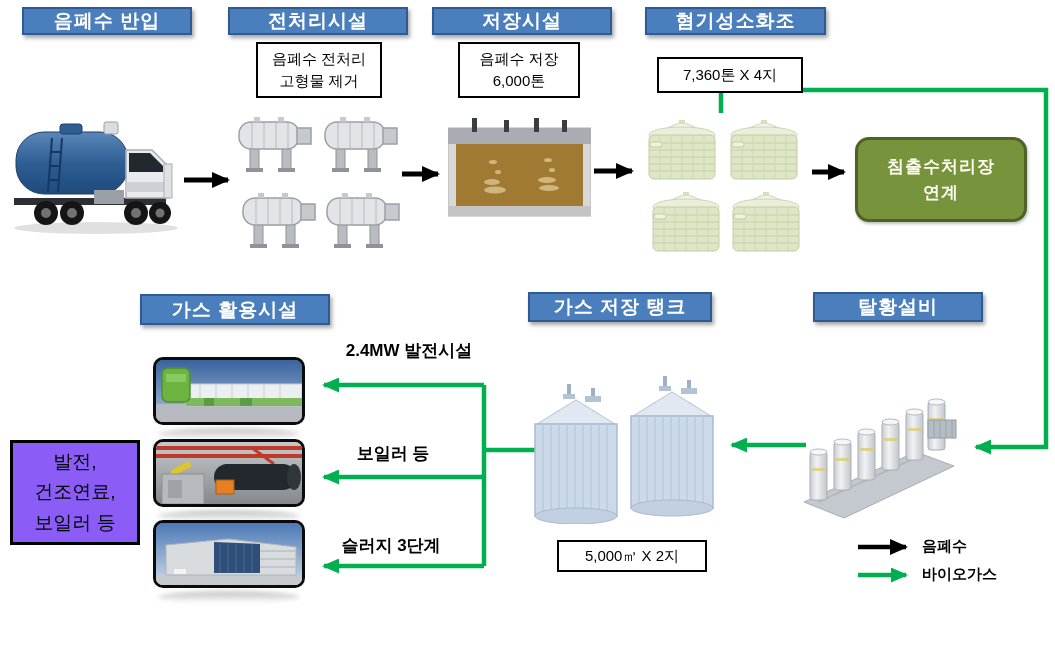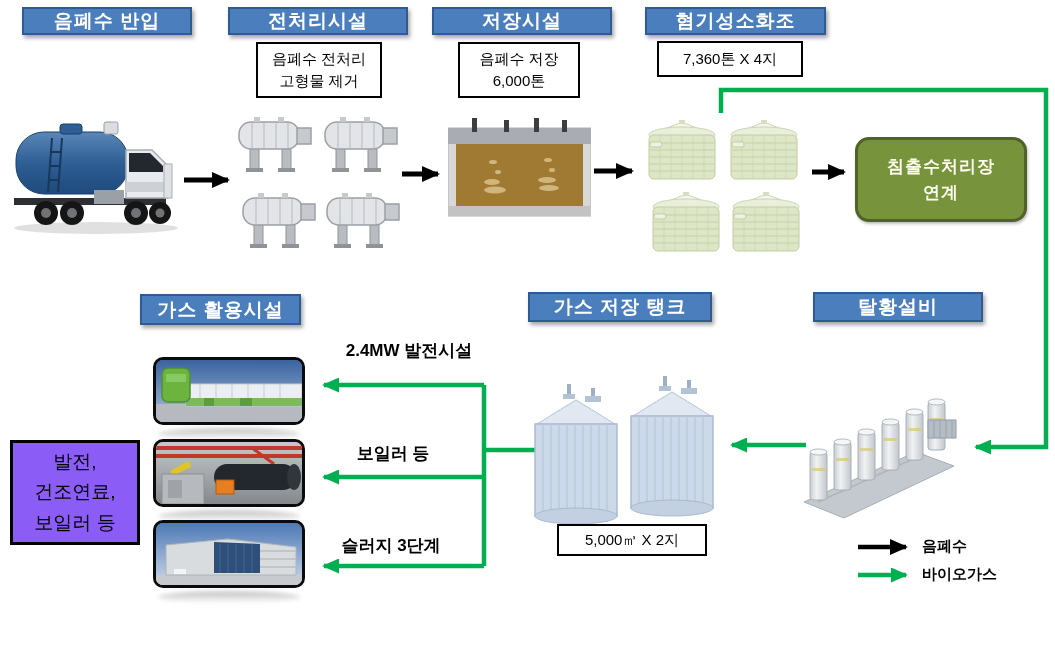--- a/index.html
+++ b/index.html
@@ -15,21 +15,21 @@
     color:#ffffff;font-weight:bold;font-size:19px;letter-spacing:1px;
     display:flex;align-items:center;justify-content:center;
     box-shadow:2px 3px 4px rgba(0,0,0,0.35);box-sizing:border-box;
   }
   
   .note{
     position:absolute;background:#ffffff;border:2px solid #000000;box-sizing:border-box;
     display:flex;flex-direction:column;align-items:center;justify-content:center;
     font-size:15px;line-height:1.45;color:#000;text-align:center;
   }
-  .note.single{font-size:15px;}
+  .note.single{font-size:15px;margin-top:16px;}
   
   .leachate{
     position:absolute;background:#77933c;border:3px solid #4f6228;border-radius:14px;
     color:#fdfdf0;font-weight:bold;font-size:17px;line-height:1.5;letter-spacing:1px;
     display:flex;flex-direction:column;align-items:center;justify-content:center;
     box-sizing:border-box;text-align:center;box-shadow:1px 2px 3px rgba(0,0,0,0.25);
   }
   .outlabel{
     position:absolute;font-weight:bold;font-size:17px;color:#000;text-align:center;
   }
@@ -204,21 +204,21 @@
       <use href="#dig" x="6" y="74"></use>
       <use href="#dig" x="86" y="74"></use>
     </svg>
   </div>
 
   <div class="leachate" style="left:855px;top:137px;width:172px;height:85px;">
     <span>침출수처리장</span>
     <span>연계</span>
   </div>
 
-  <div class="hdr" style="left:140px;top:294px;width:161px;height:31px;">
+  <div class="hdr" style="left:140px;top:294px;width:190px;height:31px;">
     <span>가스 활용시설</span>
   </div>
   <div class="hdr" style="left:528px;top:292px;width:184px;height:30px;">
     <span>가스 저장 탱크</span>
   </div>
   <div class="hdr" style="left:813px;top:292px;width:170px;height:30px;">
     <span>탈황설비</span>
   </div>
 
   <div class="photo" style="left:153px;top:357px;width:152px;height:68px;">

